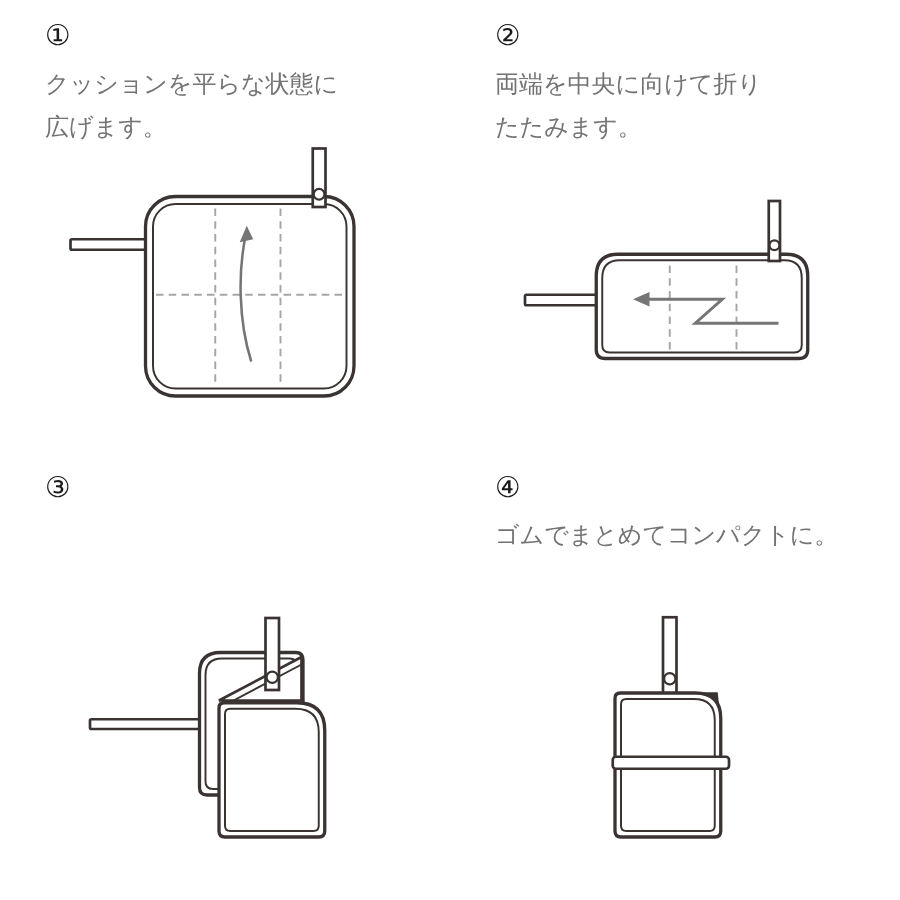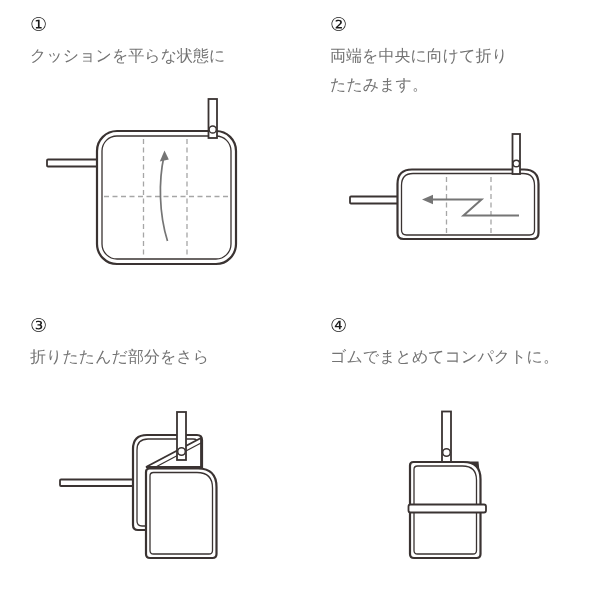--- a/index.html
+++ b/index.html
@@ -30,31 +30,31 @@
   .dashline{stroke:#a6a6a6;fill:none;stroke-dasharray:5 3.5;}
   .arrowstroke{stroke:#757575;fill:none;}
   .arrowfill{fill:#757575;stroke:none;}
 </style>
 </head>
 <body>
 
 <section class="step" id="step-1">
   <div class="num">①</div>
   <div class="line">クッションを平らな状態に</div>
+  <div class="line">広げます。</div>
 </section>
 
 <section class="step" id="step-2">
   <div class="num">②</div>
   <div class="line">両端を中央に向けて折り</div>
   <div class="line">たたみます。</div>
 </section>
 
 <section class="step" id="step-3">
   <div class="num">③</div>
-  <div class="line">折りたたんだ部分をさら</div>
 </section>
 
 <section class="step" id="step-4">
   <div class="num">④</div>
   <div class="line">ゴムでまとめてコンパクトに。</div>
   <div class="line"></div>
 </section>
 
 <svg class="illus" id="illus-1" width="210" height="180" viewBox="40 95 210 180">
 

